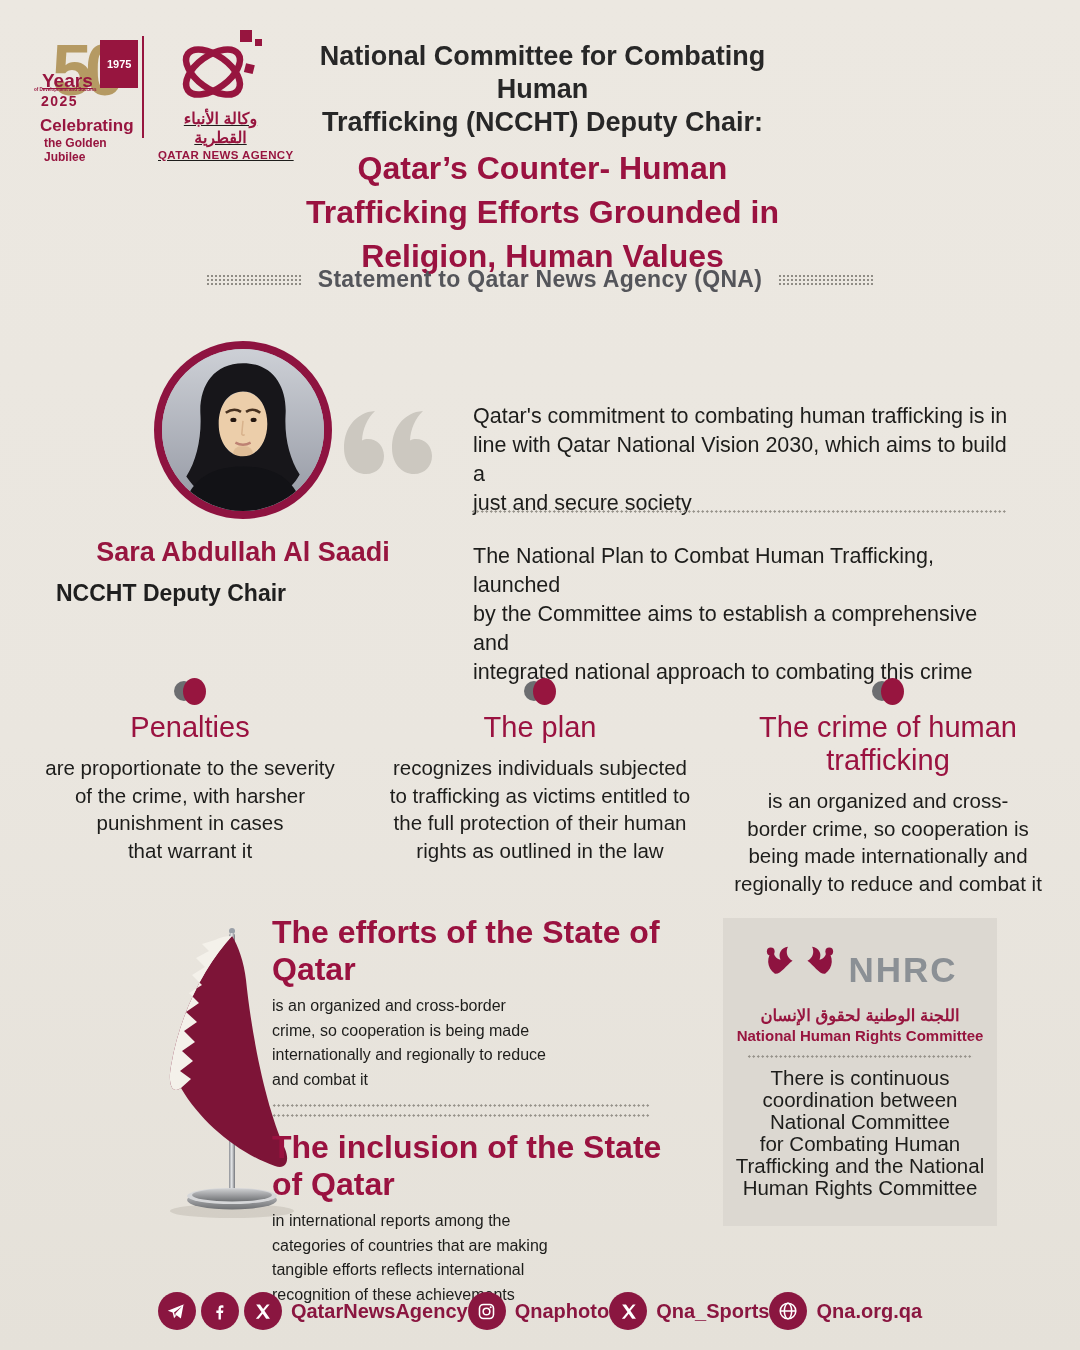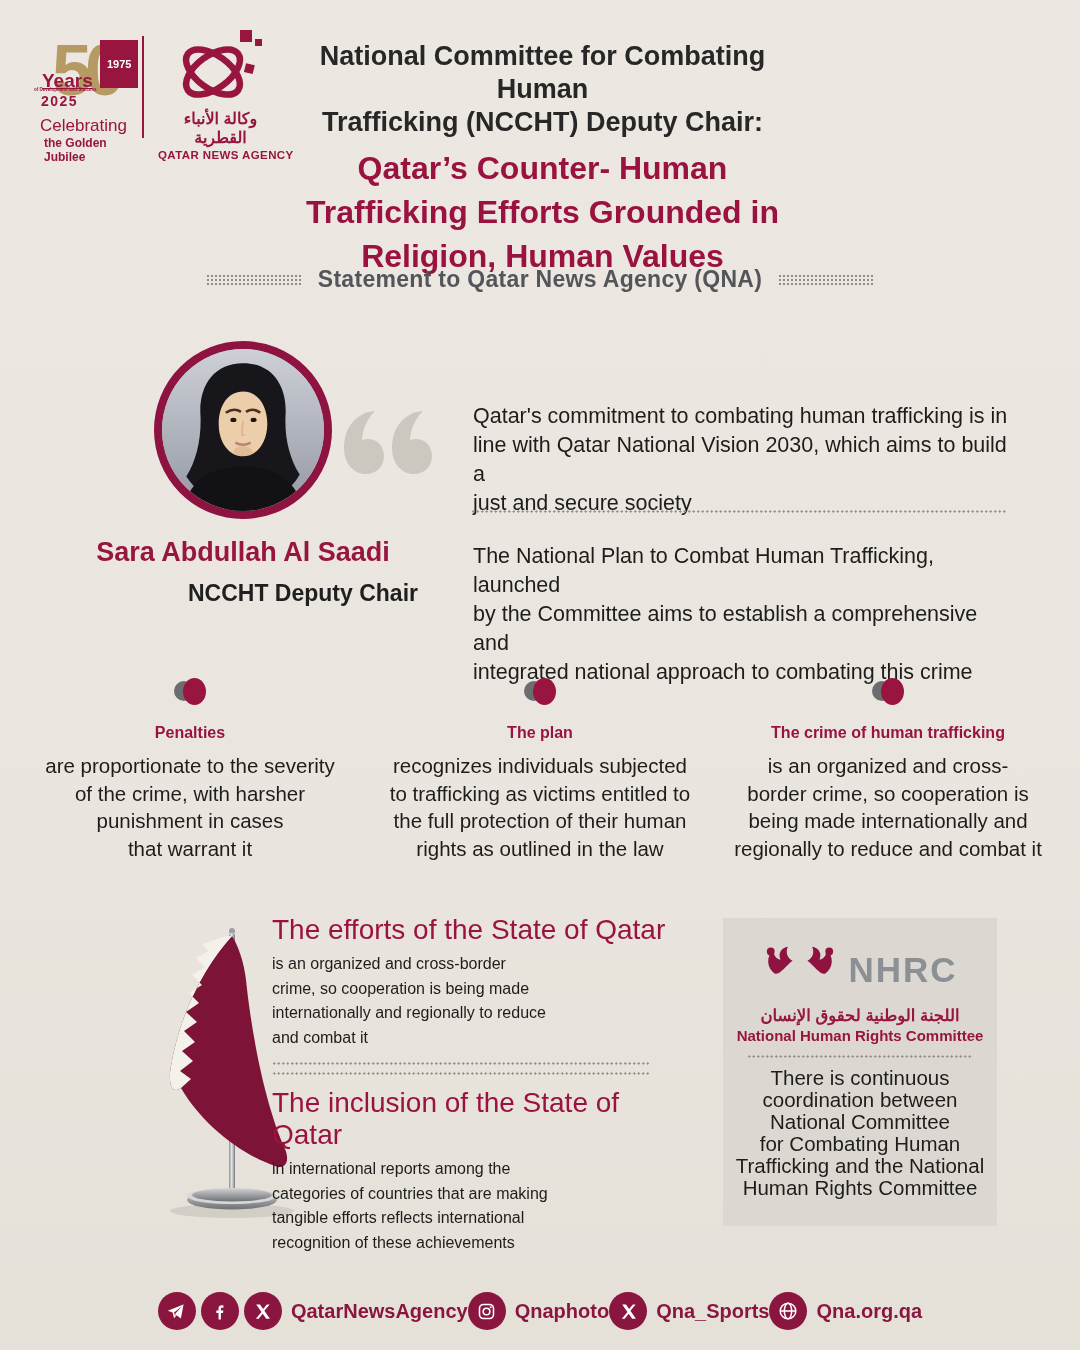--- a/index.html
+++ b/index.html
@@ -9,24 +9,24 @@
     font-family:"Liberation Sans",sans-serif;overflow:hidden;color:#1d1d1b;
   }
   
   .logo-block{position:absolute;left:30px;top:26px;width:255px;height:130px;}
   .anniv{position:absolute;left:4px;top:6px;width:108px;height:118px;}
   .big50{position:absolute;left:18px;top:2px;font-size:72px;line-height:1;font-weight:800;color:#b59a63;letter-spacing:-7px;}
   .badge1975{position:absolute;left:66px;top:8px;background:#97153f;color:#fff;font-size:11px;font-weight:700;padding:18px 7px;}
   .years{position:absolute;left:8px;top:38px;color:#97153f;font-size:19px;font-weight:800;text-decoration:underline;}
   .annivtiny{position:absolute;left:0;top:55px;color:#97153f;font-size:4.5px;font-weight:700;white-space:nowrap;}
   .y2025{position:absolute;left:7px;top:61px;color:#97153f;font-size:14px;font-weight:800;letter-spacing:1.5px;}
-  .celebrating{position:absolute;left:6px;top:84px;color:#97153f;font-size:17px;font-weight:400;}
+  .celebrating{position:absolute;left:6px;top:84px;color:#97153f;font-size:17px;font-weight:700;}
   .jubilee{position:absolute;left:10px;top:104px;color:#97153f;font-size:12px;font-weight:700;}
   .logo-divider{position:absolute;left:112px;top:10px;width:2px;height:102px;background:#97153f;}
-  .qna-logo{position:absolute;left:128px;top:2px;width:125px;text-align:center;}
+  .qna-logo{position:absolute;left:128px;top:2px;width:125px;text-align:center;text-decoration:underline;}
   .qna-swirl{display:block;margin:0 auto;}
   .qna-ar{color:#97153f;font-size:16px;font-weight:700;margin-top:1px;}
   .qna-en{color:#97153f;font-size:11.5px;font-weight:700;letter-spacing:.4px;margin-top:2px;white-space:nowrap;}
   
   .title-block{position:absolute;left:275px;top:40px;width:535px;text-align:center;}
   .title-dark{font-size:27px;line-height:33px;font-weight:700;color:#272727;white-space:pre-line;}
   .title-maroon{margin-top:7px;font-size:32px;line-height:44px;font-weight:800;color:#9a1240;white-space:pre-line;}
   .statement-row{position:absolute;left:0;top:266px;width:100%;display:flex;align-items:center;justify-content:center;gap:16px;}
   .dots{width:96px;height:11px;background-image:radial-gradient(circle,#8f8c85 1px,transparent 1.2px);background-size:4px 4px;}
   .statement{font-size:23px;font-weight:700;color:#54555a;letter-spacing:.3px;}
@@ -34,35 +34,35 @@
   .portrait{position:absolute;left:154px;top:341px;width:162px;height:162px;border-radius:50%;
     border:8px solid #8e1340;overflow:hidden;background:#b9bcc4;}
   .portrait svg{display:block;width:100%;height:100%;}
   .quote-mark{position:absolute;left:338px;top:404px;}
   .quote{position:absolute;left:473px;width:540px;font-size:21.5px;line-height:29px;color:#1d1d1b;white-space:pre-line;}
   .q1{top:402px;}
   .q2{top:542px;}
   .dotline{height:3px;background-image:radial-gradient(circle,#96928a 1px,transparent 1.25px);background-size:4.5px 3px;background-repeat:repeat-x;}
   .quote-div{position:absolute;left:471px;top:510px;width:536px;}
   .speaker-name{position:absolute;left:68px;top:537px;width:350px;text-align:center;font-size:27px;font-weight:700;color:#97153f;}
-  .speaker-role{position:absolute;left:68px;top:580px;width:350px;text-align:right;font-size:23px;font-weight:700;color:#1f1f1f;}
+  .speaker-role{position:absolute;left:56px;top:580px;width:350px;text-align:left;font-size:23px;font-weight:700;color:#1f1f1f;}
   
   .col{position:absolute;top:676px;text-align:center;}
   .col1{left:25px;width:330px;}
   .col2{left:375px;width:330px;}
   .col3{left:723px;width:330px;}
   .dot-pair{height:30px;display:flex;align-items:center;justify-content:center;}
   .c-gray{width:20px;height:20px;border-radius:50%;background:#6c6d70;display:inline-block;}
   .c-maroon{width:23px;height:27px;border-radius:50%;background:#97153f;display:inline-block;margin-left:-11px;}
-  .col-title{margin-top:18px;font-size:16px;font-weight:700;color:#9a1240;}
+  .col-title{margin-top:5px;font-size:29px;font-weight:400;color:#9a1240;}
   .col-text{margin-top:10px;font-size:20.5px;line-height:27.5px;white-space:pre-line;color:#1d1d1b;}
   
   .flag{position:absolute;left:80px;top:918px;}
   .bottom-text{position:absolute;left:272px;top:914px;width:394px;}
-  .b-title{font-size:28px;font-weight:400;color:#9a1240;margin-bottom:6px;}
+  .b-title{font-size:32px;font-weight:700;color:#9a1240;margin-bottom:6px;}
   .b-text{font-size:16px;line-height:24.5px;white-space:pre-line;color:#1d1d1b;}
   .b-div{width:378px;margin:12px 0 4px 0;}
   .b-div .dotline + .dotline{margin-top:7px;}
   .b-sec2{margin-top:12px;}
   .nhrc-box{position:absolute;left:723px;top:918px;width:274px;height:308px;background:#dcd8d1;text-align:center;box-sizing:border-box;padding-top:24px;}
   .nhrc-logo-row{display:flex;align-items:center;justify-content:center;gap:10px;height:56px;}
   .nhrc-word{font-size:35px;font-weight:700;color:#8b9095;letter-spacing:2px;}
   .nhrc-ar{margin-top:8px;color:#97153f;font-size:16.5px;font-weight:700;}
   .nhrc-en{margin-top:2px;color:#97153f;font-size:15px;font-weight:700;}
   .nhrc-div{width:226px;margin:11px auto 0 auto;}

